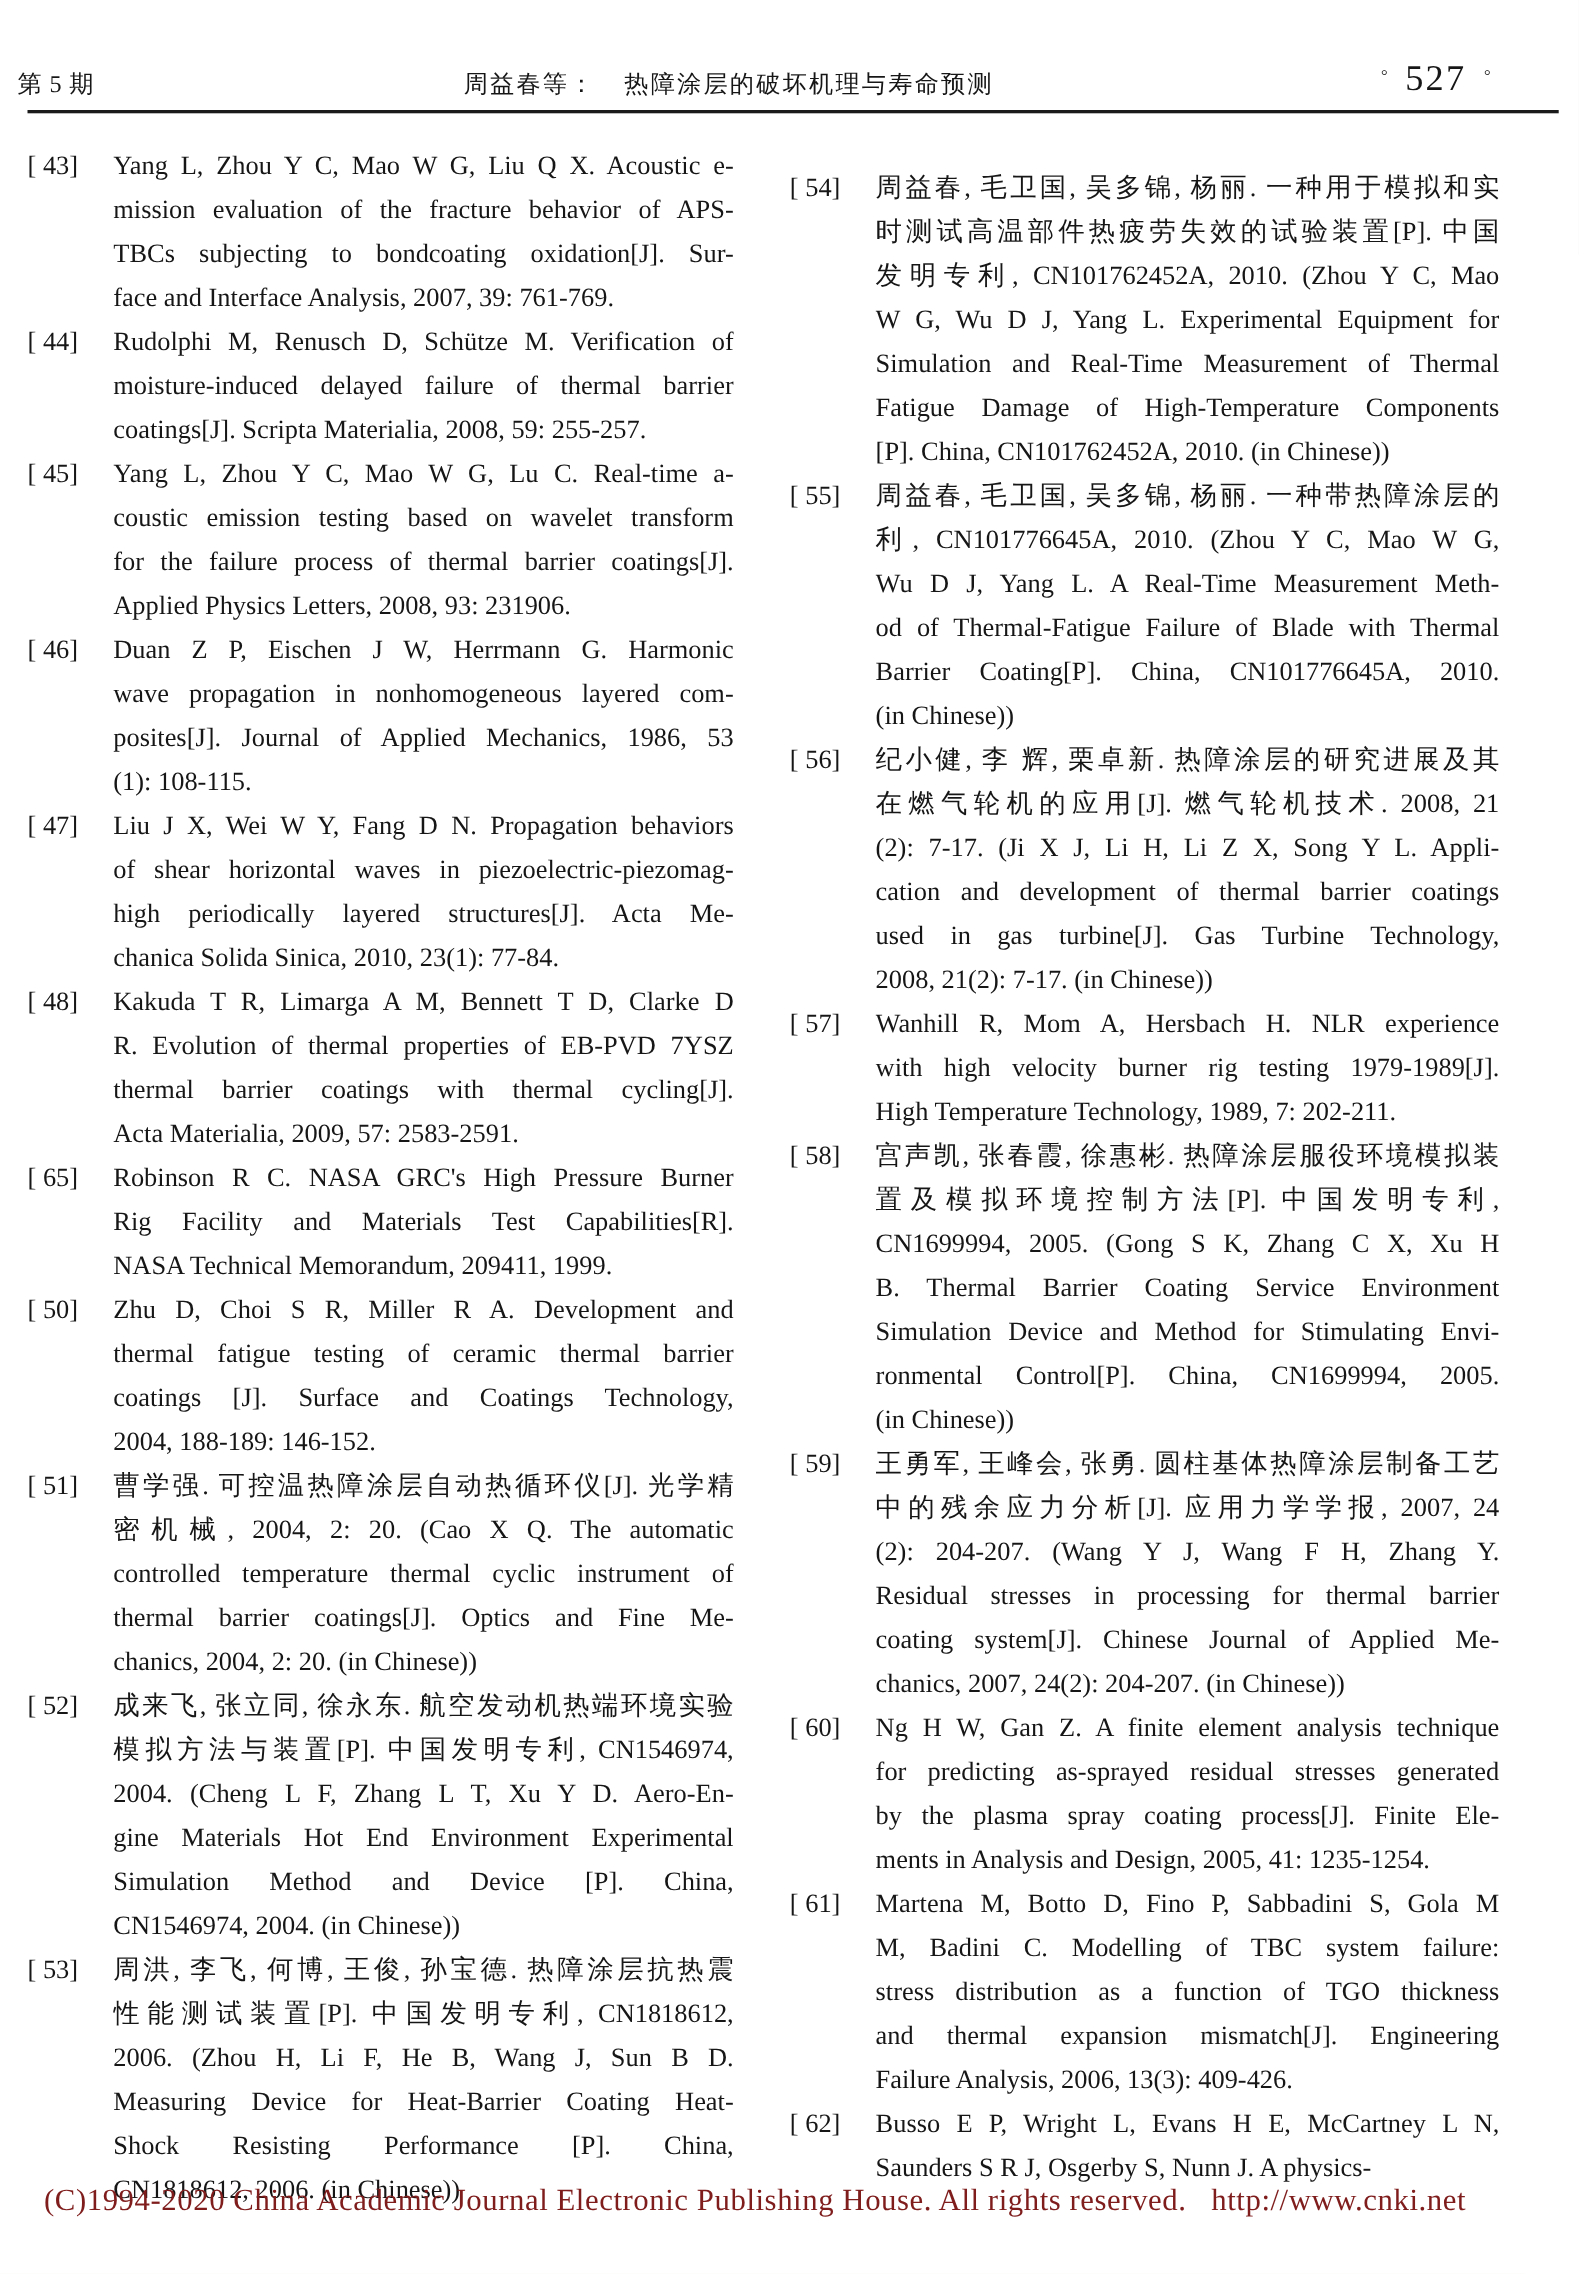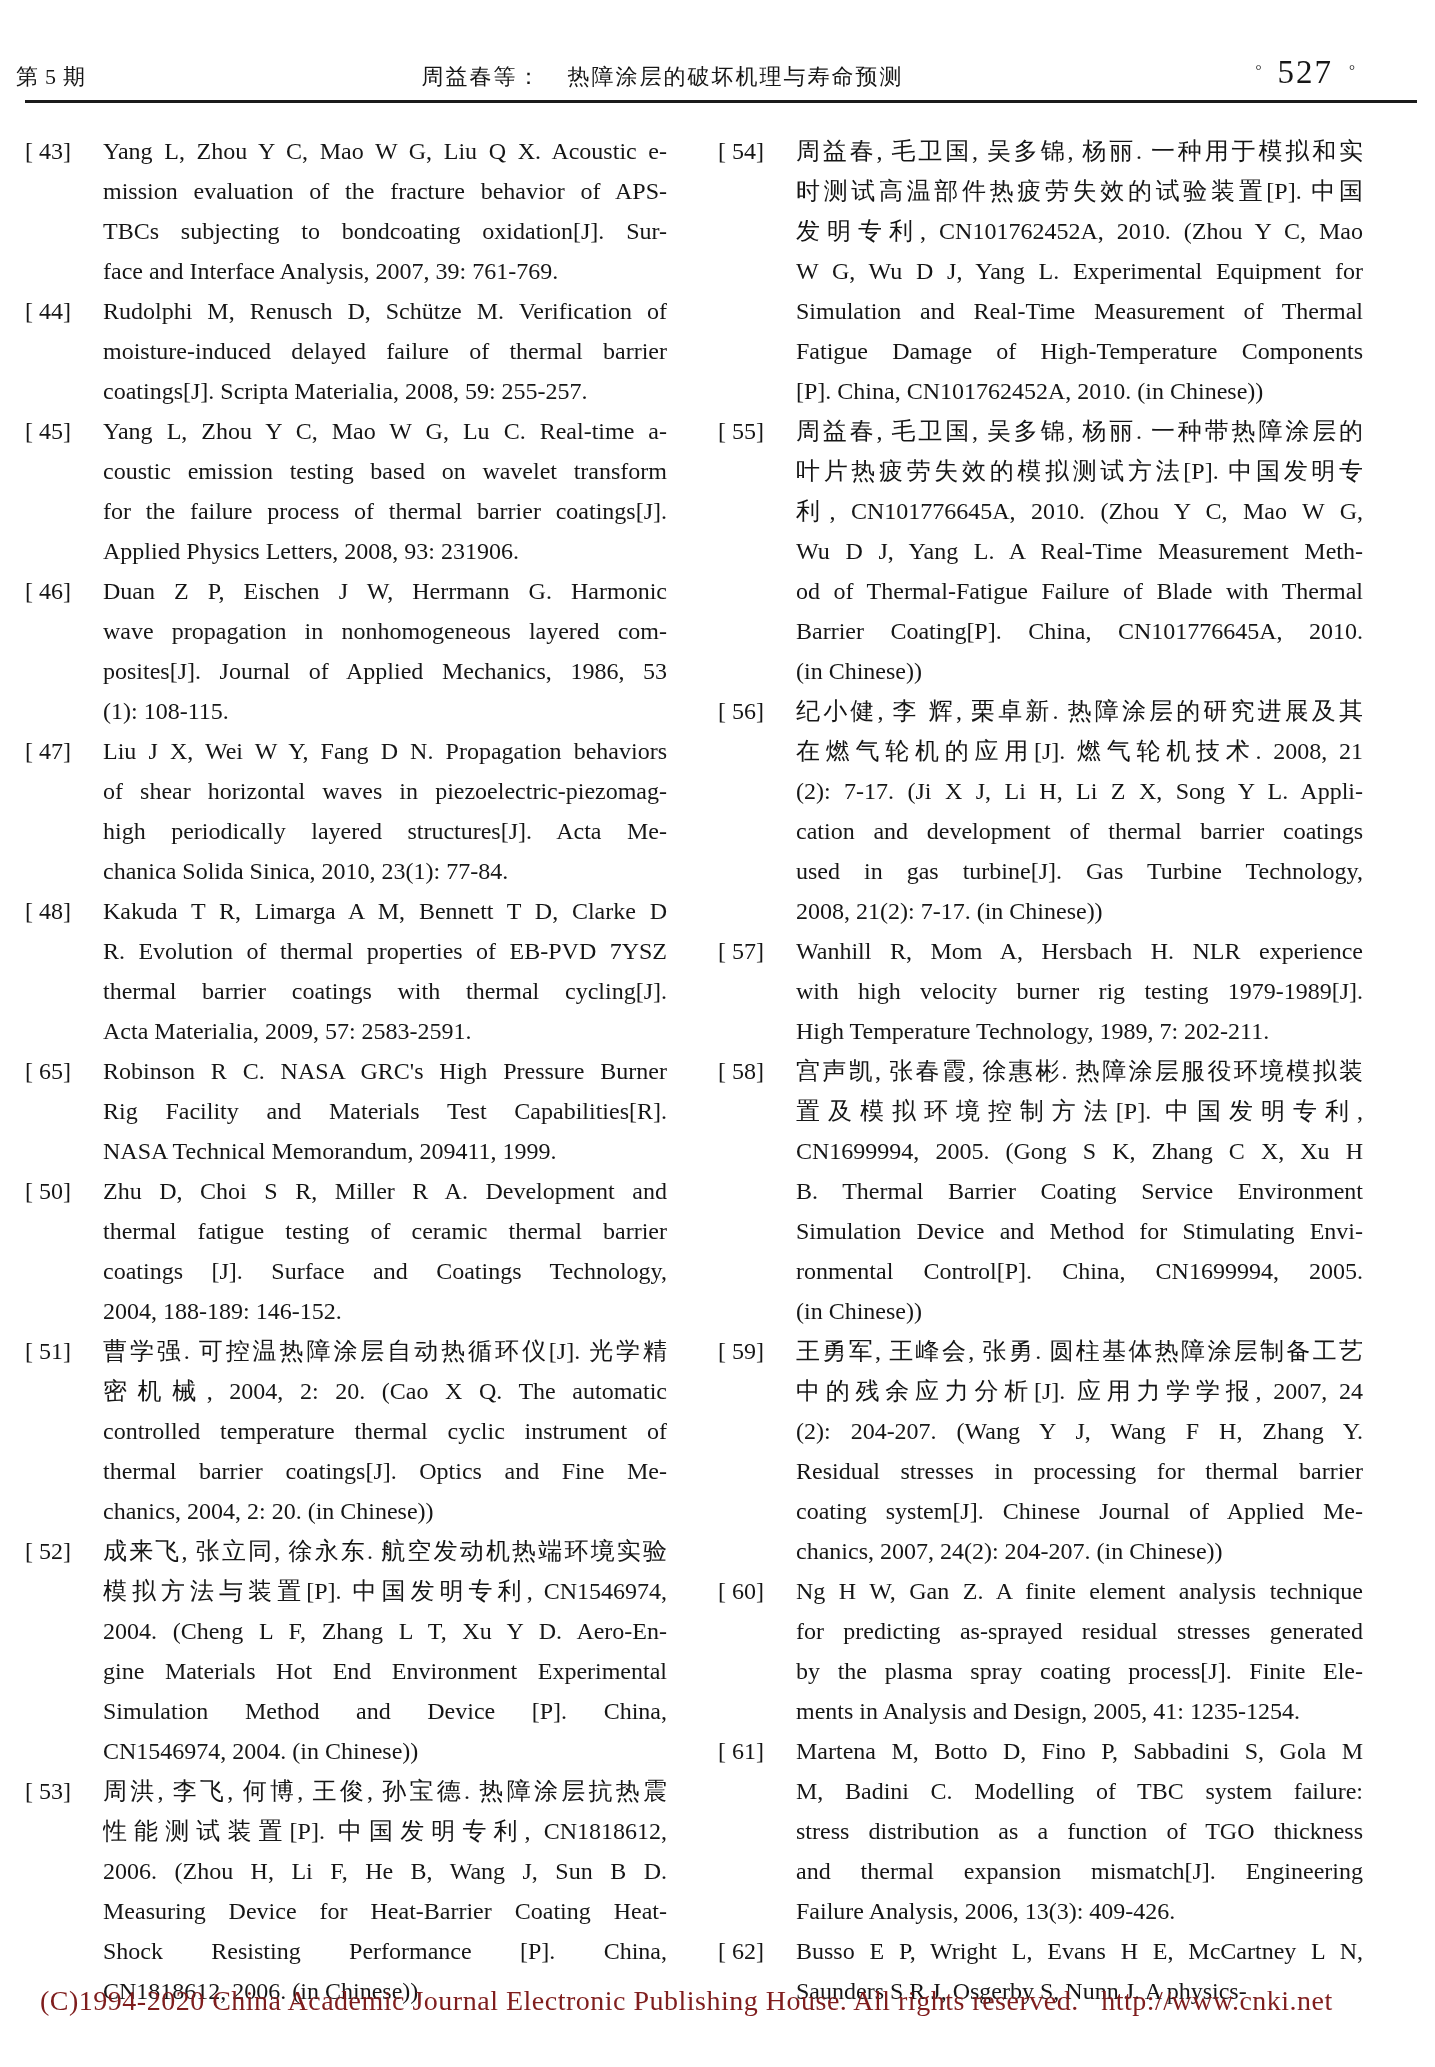--- a/index.html
+++ b/index.html
@@ -212,21 +212,20 @@
             <div class="ref-line">Simulation and Real-Time Measurement of Thermal</div>
             <div class="ref-line">Fatigue Damage of High-Temperature Components</div>
             <div class="ref-line">[P]. China, CN101762452A, 2010. (in Chinese))</div>
           </div>
   </div>
 
   <div class="ref">
     <div class="ref-label">[ 55]</div>
     <div class="ref-body">
             <div class="ref-line">周益春, 毛卫国, 吴多锦, 杨丽. 一种带热障涂层的</div>
-            <div class="ref-line">叶片热疲劳失效的模拟测试方法[P]. 中国发明专</div>
             <div class="ref-line">利, CN101776645A, 2010. (Zhou Y C, Mao W G,</div>
             <div class="ref-line">Wu D J, Yang L. A Real-Time Measurement Meth-</div>
             <div class="ref-line">od of Thermal-Fatigue Failure of Blade with Thermal</div>
             <div class="ref-line">Barrier Coating[P]. China, CN101776645A, 2010.</div>
             <div class="ref-line">(in Chinese))</div>
           </div>
   </div>
 
   <div class="ref">
     <div class="ref-label">[ 56]</div>

